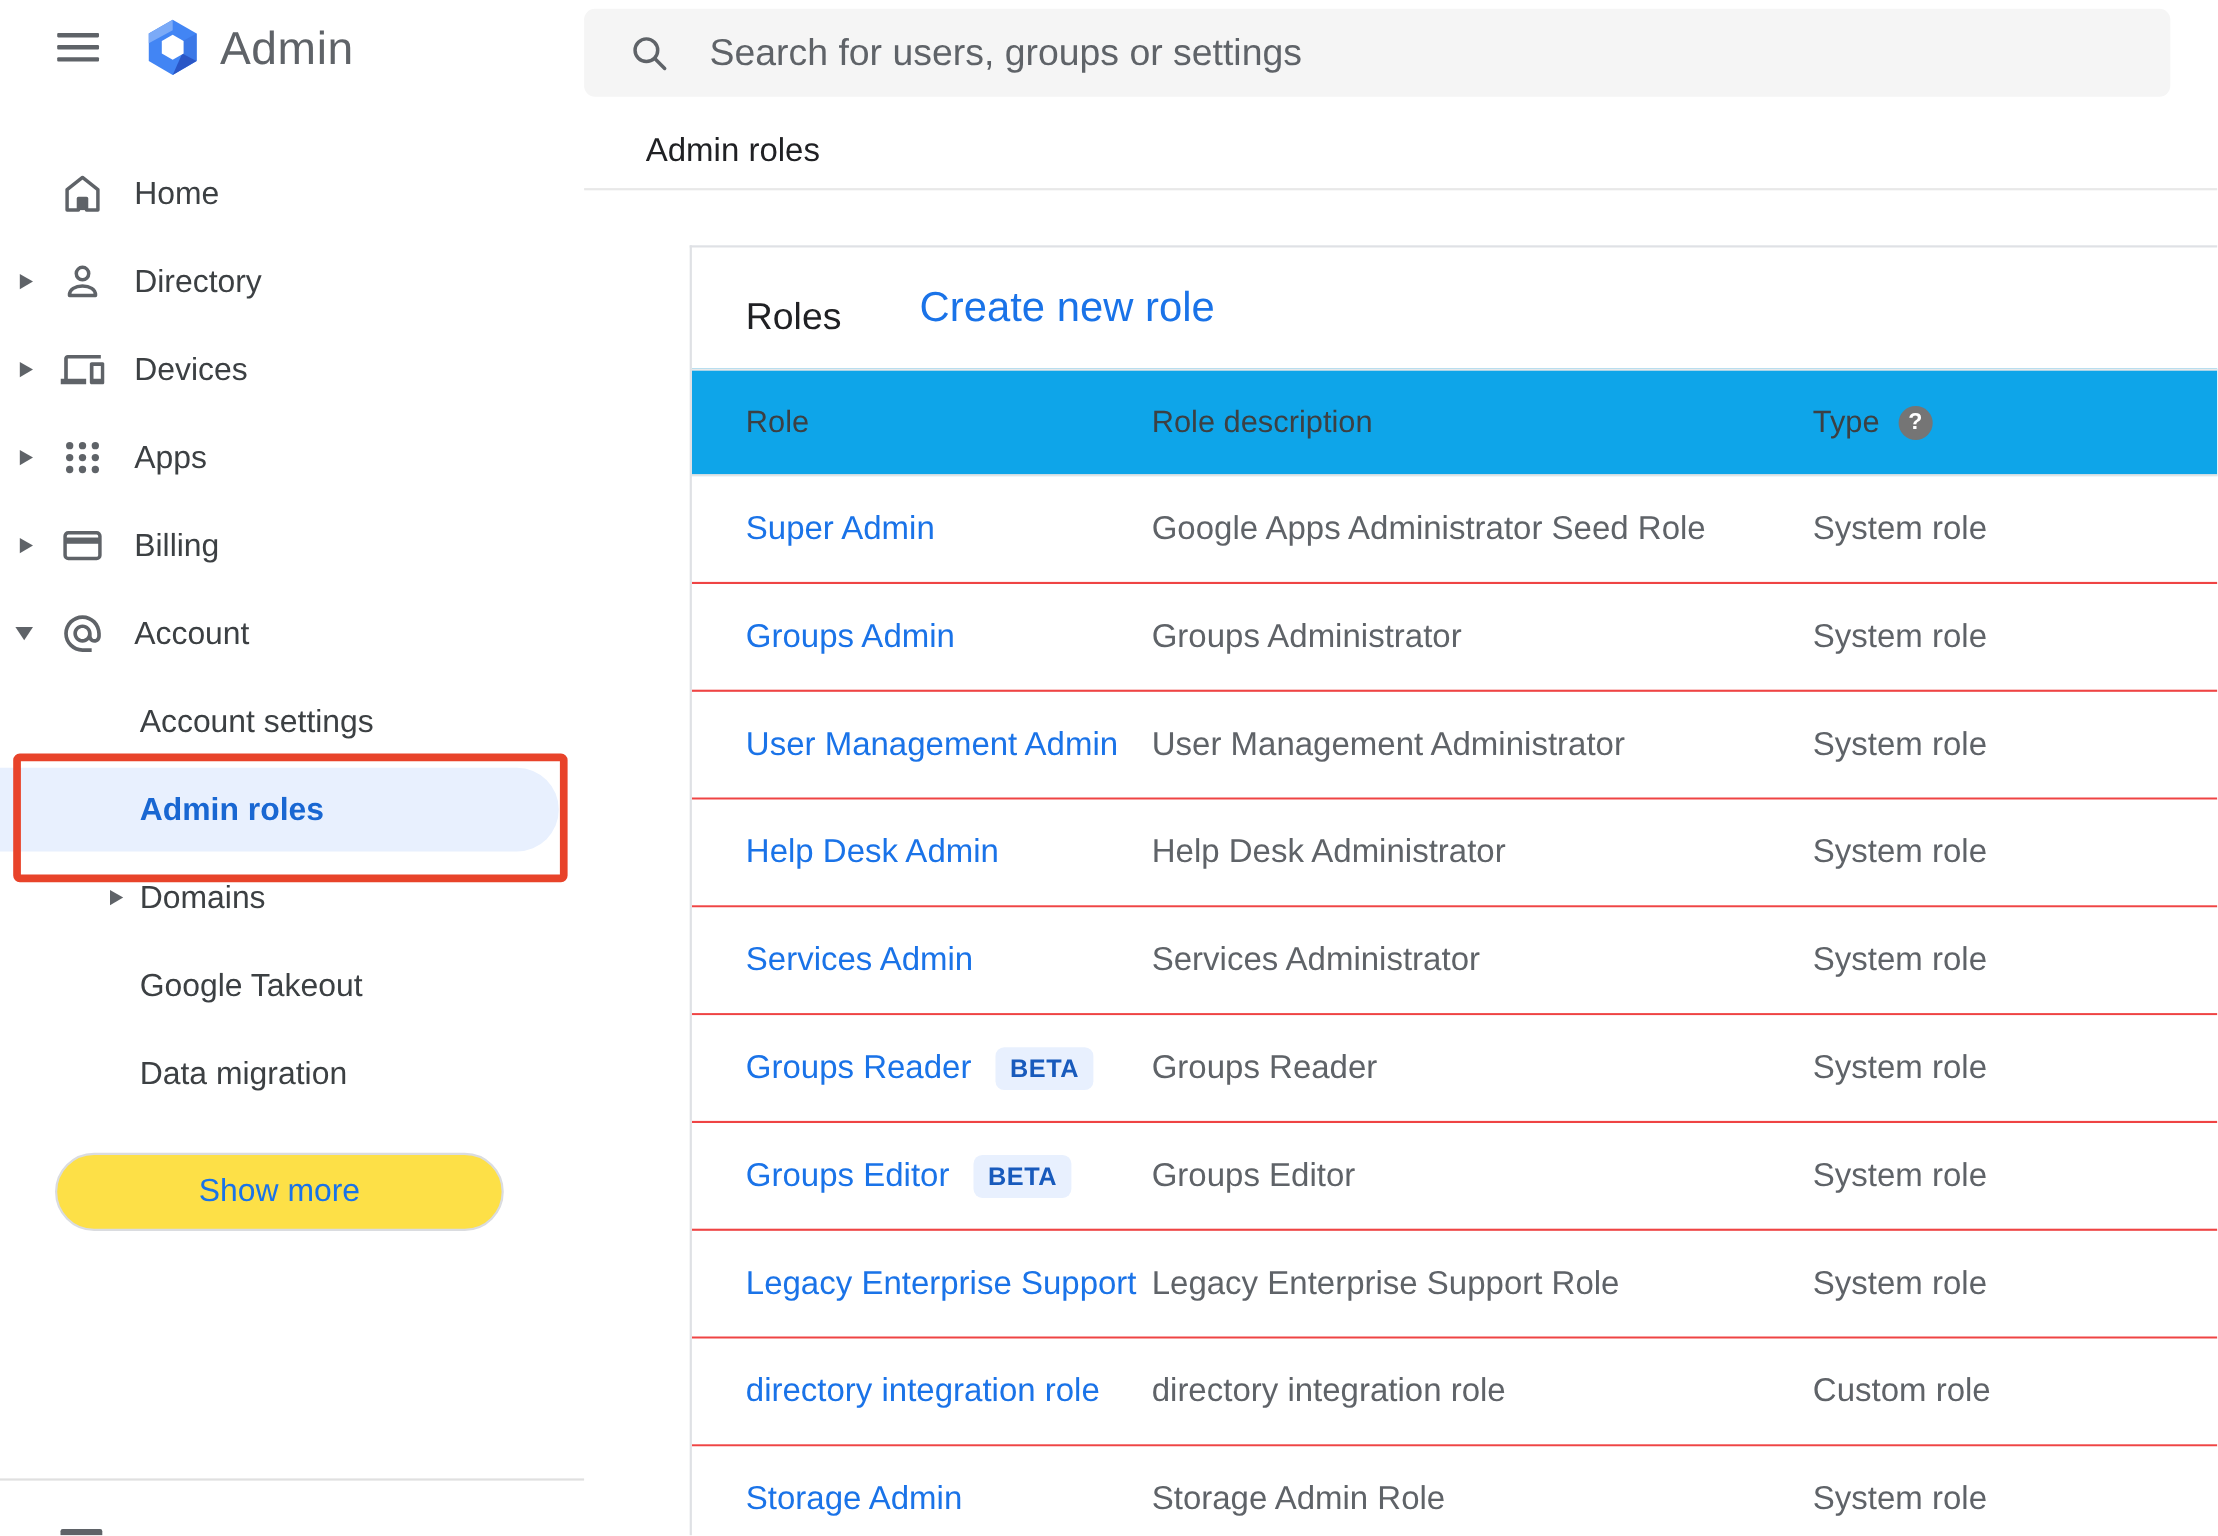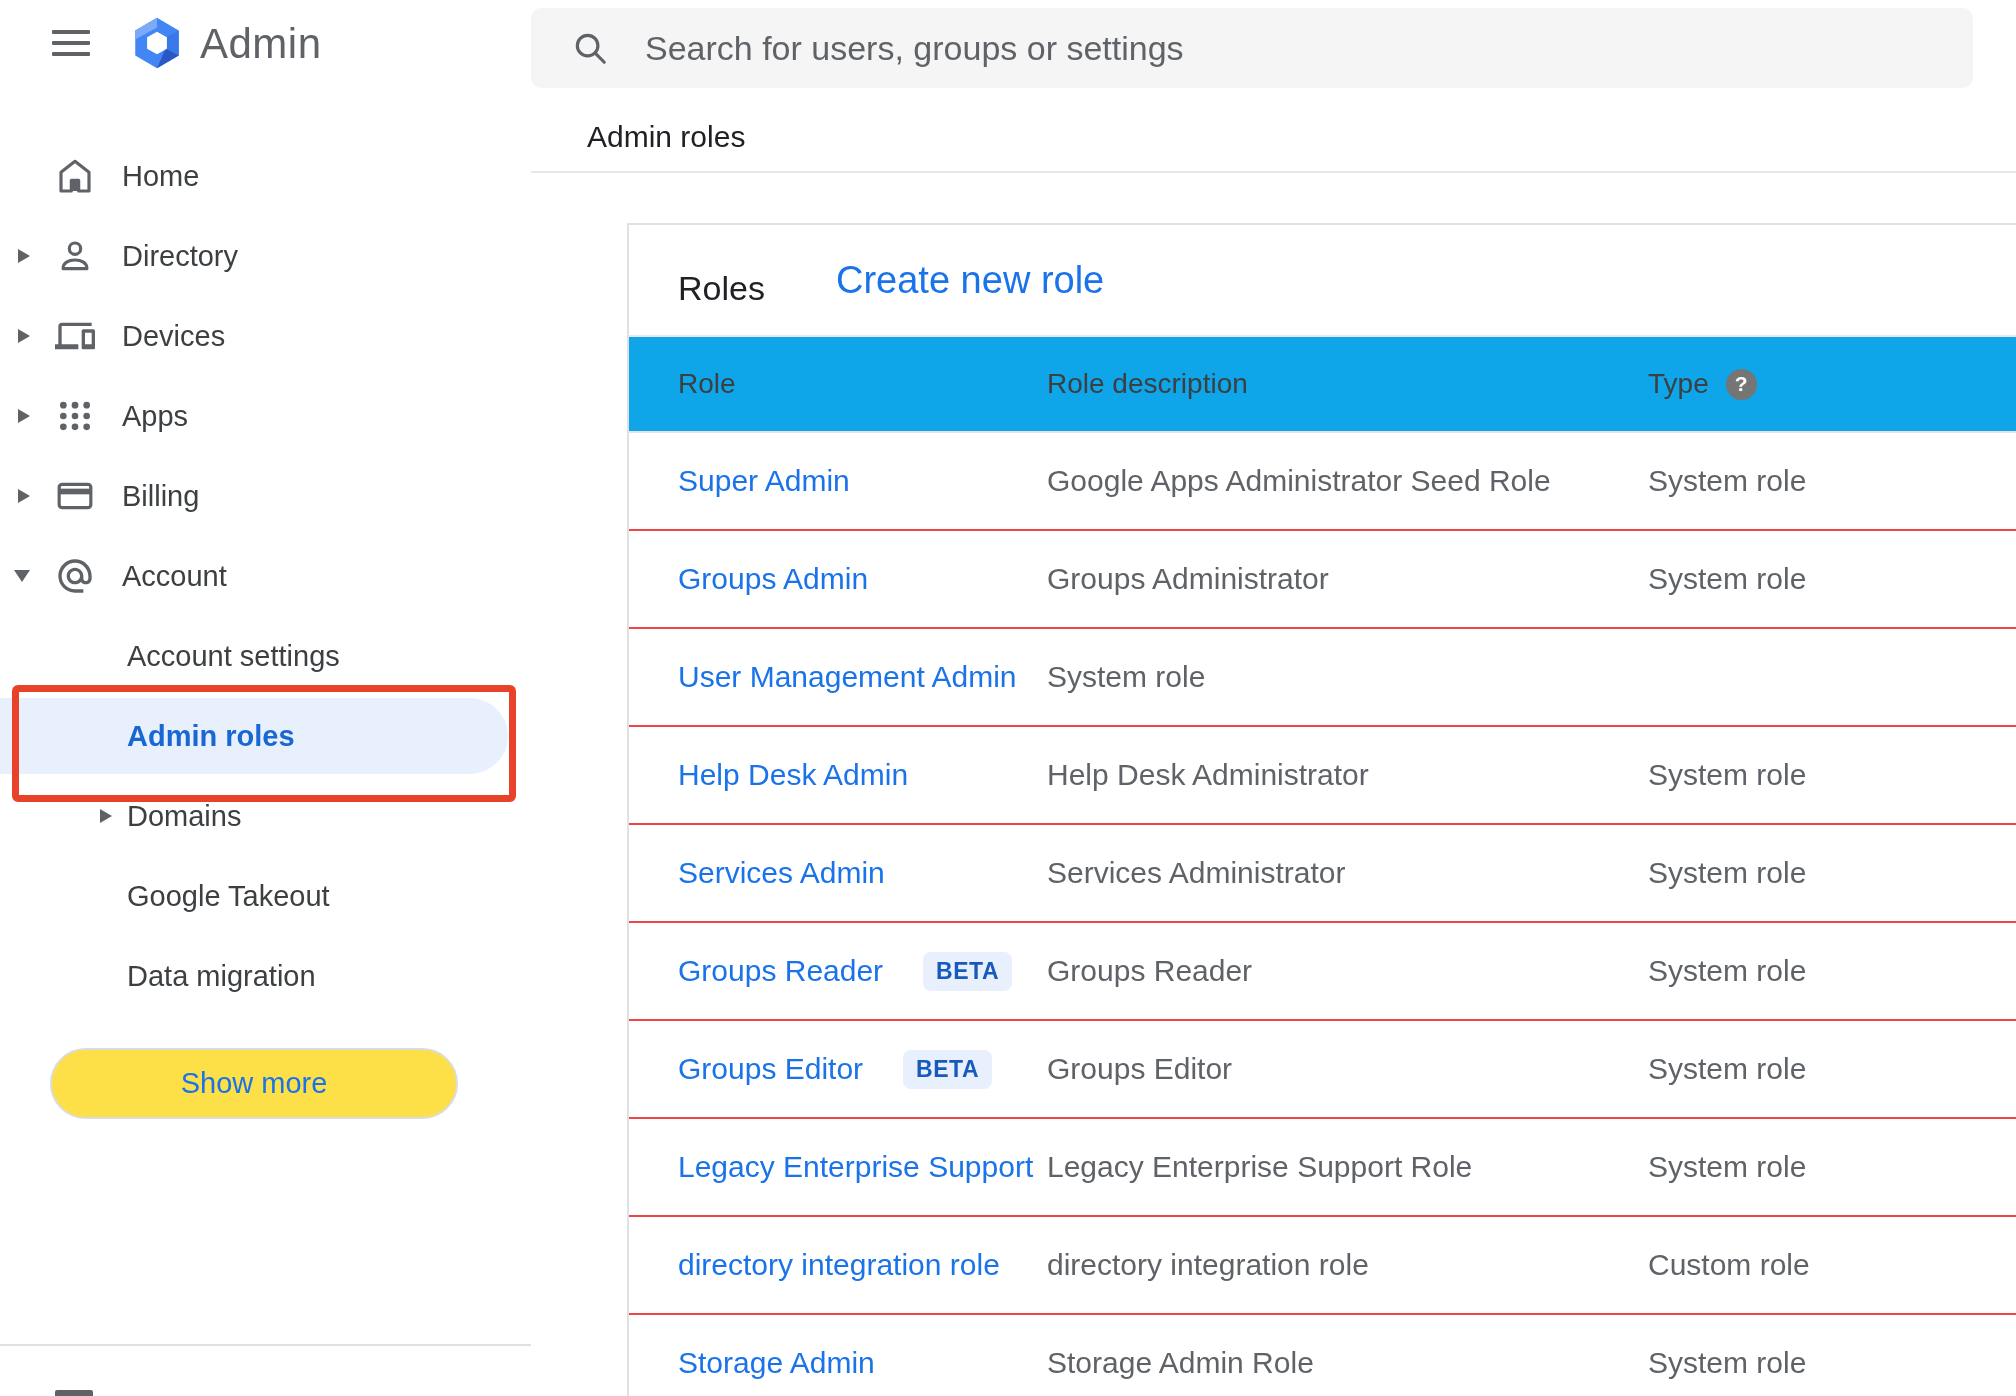--- a/index.html
+++ b/index.html
@@ -50,21 +50,21 @@
   #create-role{position:absolute;left:207px;top:0;height:110px;display:flex;align-items:center;font-size:38px;color:#1a73e8;cursor:pointer;text-decoration:none;}
 
   #col-header{display:flex;align-items:center;height:98px;background:#0ea5e9;border-top:2px solid #e9e9e9;border-bottom:2px solid #e4e4e4;box-sizing:border-box;font-size:28px;color:#3c4043;}
   .c1{width:418px;padding-left:49px;box-sizing:border-box;flex:0 0 auto;display:flex;align-items:center;}
   .c2{width:601px;flex:0 0 auto;}
   .c3{flex:1;display:flex;align-items:center;}
   #help-icon{display:inline-flex;align-items:center;justify-content:center;width:31px;height:31px;border-radius:50%;background:#757575;color:#fff;font-size:21px;font-weight:700;margin-left:17px;cursor:pointer;}
 
   .trow{display:flex;align-items:center;height:98px;border-bottom:2px solid #ef4444;box-sizing:border-box;background:#fff;}
   .role-link{font-size:30px;color:#1a73e8;cursor:pointer;text-decoration:none;white-space:nowrap;}
-  .beta-badge{display:inline-block;margin-left:40px;padding:6px 13px;border-radius:8px;background:#e8f0fe;color:#185abc;font-size:23px;font-weight:700;letter-spacing:0.5px;}
+  .beta-badge{display:inline-block;margin-left:22px;padding:6px 13px;border-radius:8px;background:#e8f0fe;color:#185abc;font-size:23px;font-weight:700;letter-spacing:0.5px;}
   .desc,.rtype{font-size:30px;color:#5f6368;white-space:nowrap;}
 </style>
 </head>
 <body>
 
 <div id="stage">
 
   <div id="sidebar">
     <div id="brandbar">
       <div id="hamburger">
@@ -226,20 +226,21 @@
           <div class="c1">
             <a class="role-link">Groups Admin</a>
           </div>
           <div class="c2 desc">Groups Administrator</div>
           <div class="c3 rtype">System role</div>
         </div>
         <div class="trow">
           <div class="c1">
             <a class="role-link">User Management Admin</a>
           </div>
+          <div class="c2 desc">User Management Administrator</div>
           <div class="c3 rtype">System role</div>
         </div>
         <div class="trow">
           <div class="c1">
             <a class="role-link">Help Desk Admin</a>
           </div>
           <div class="c2 desc">Help Desk Administrator</div>
           <div class="c3 rtype">System role</div>
         </div>
         <div class="trow">

